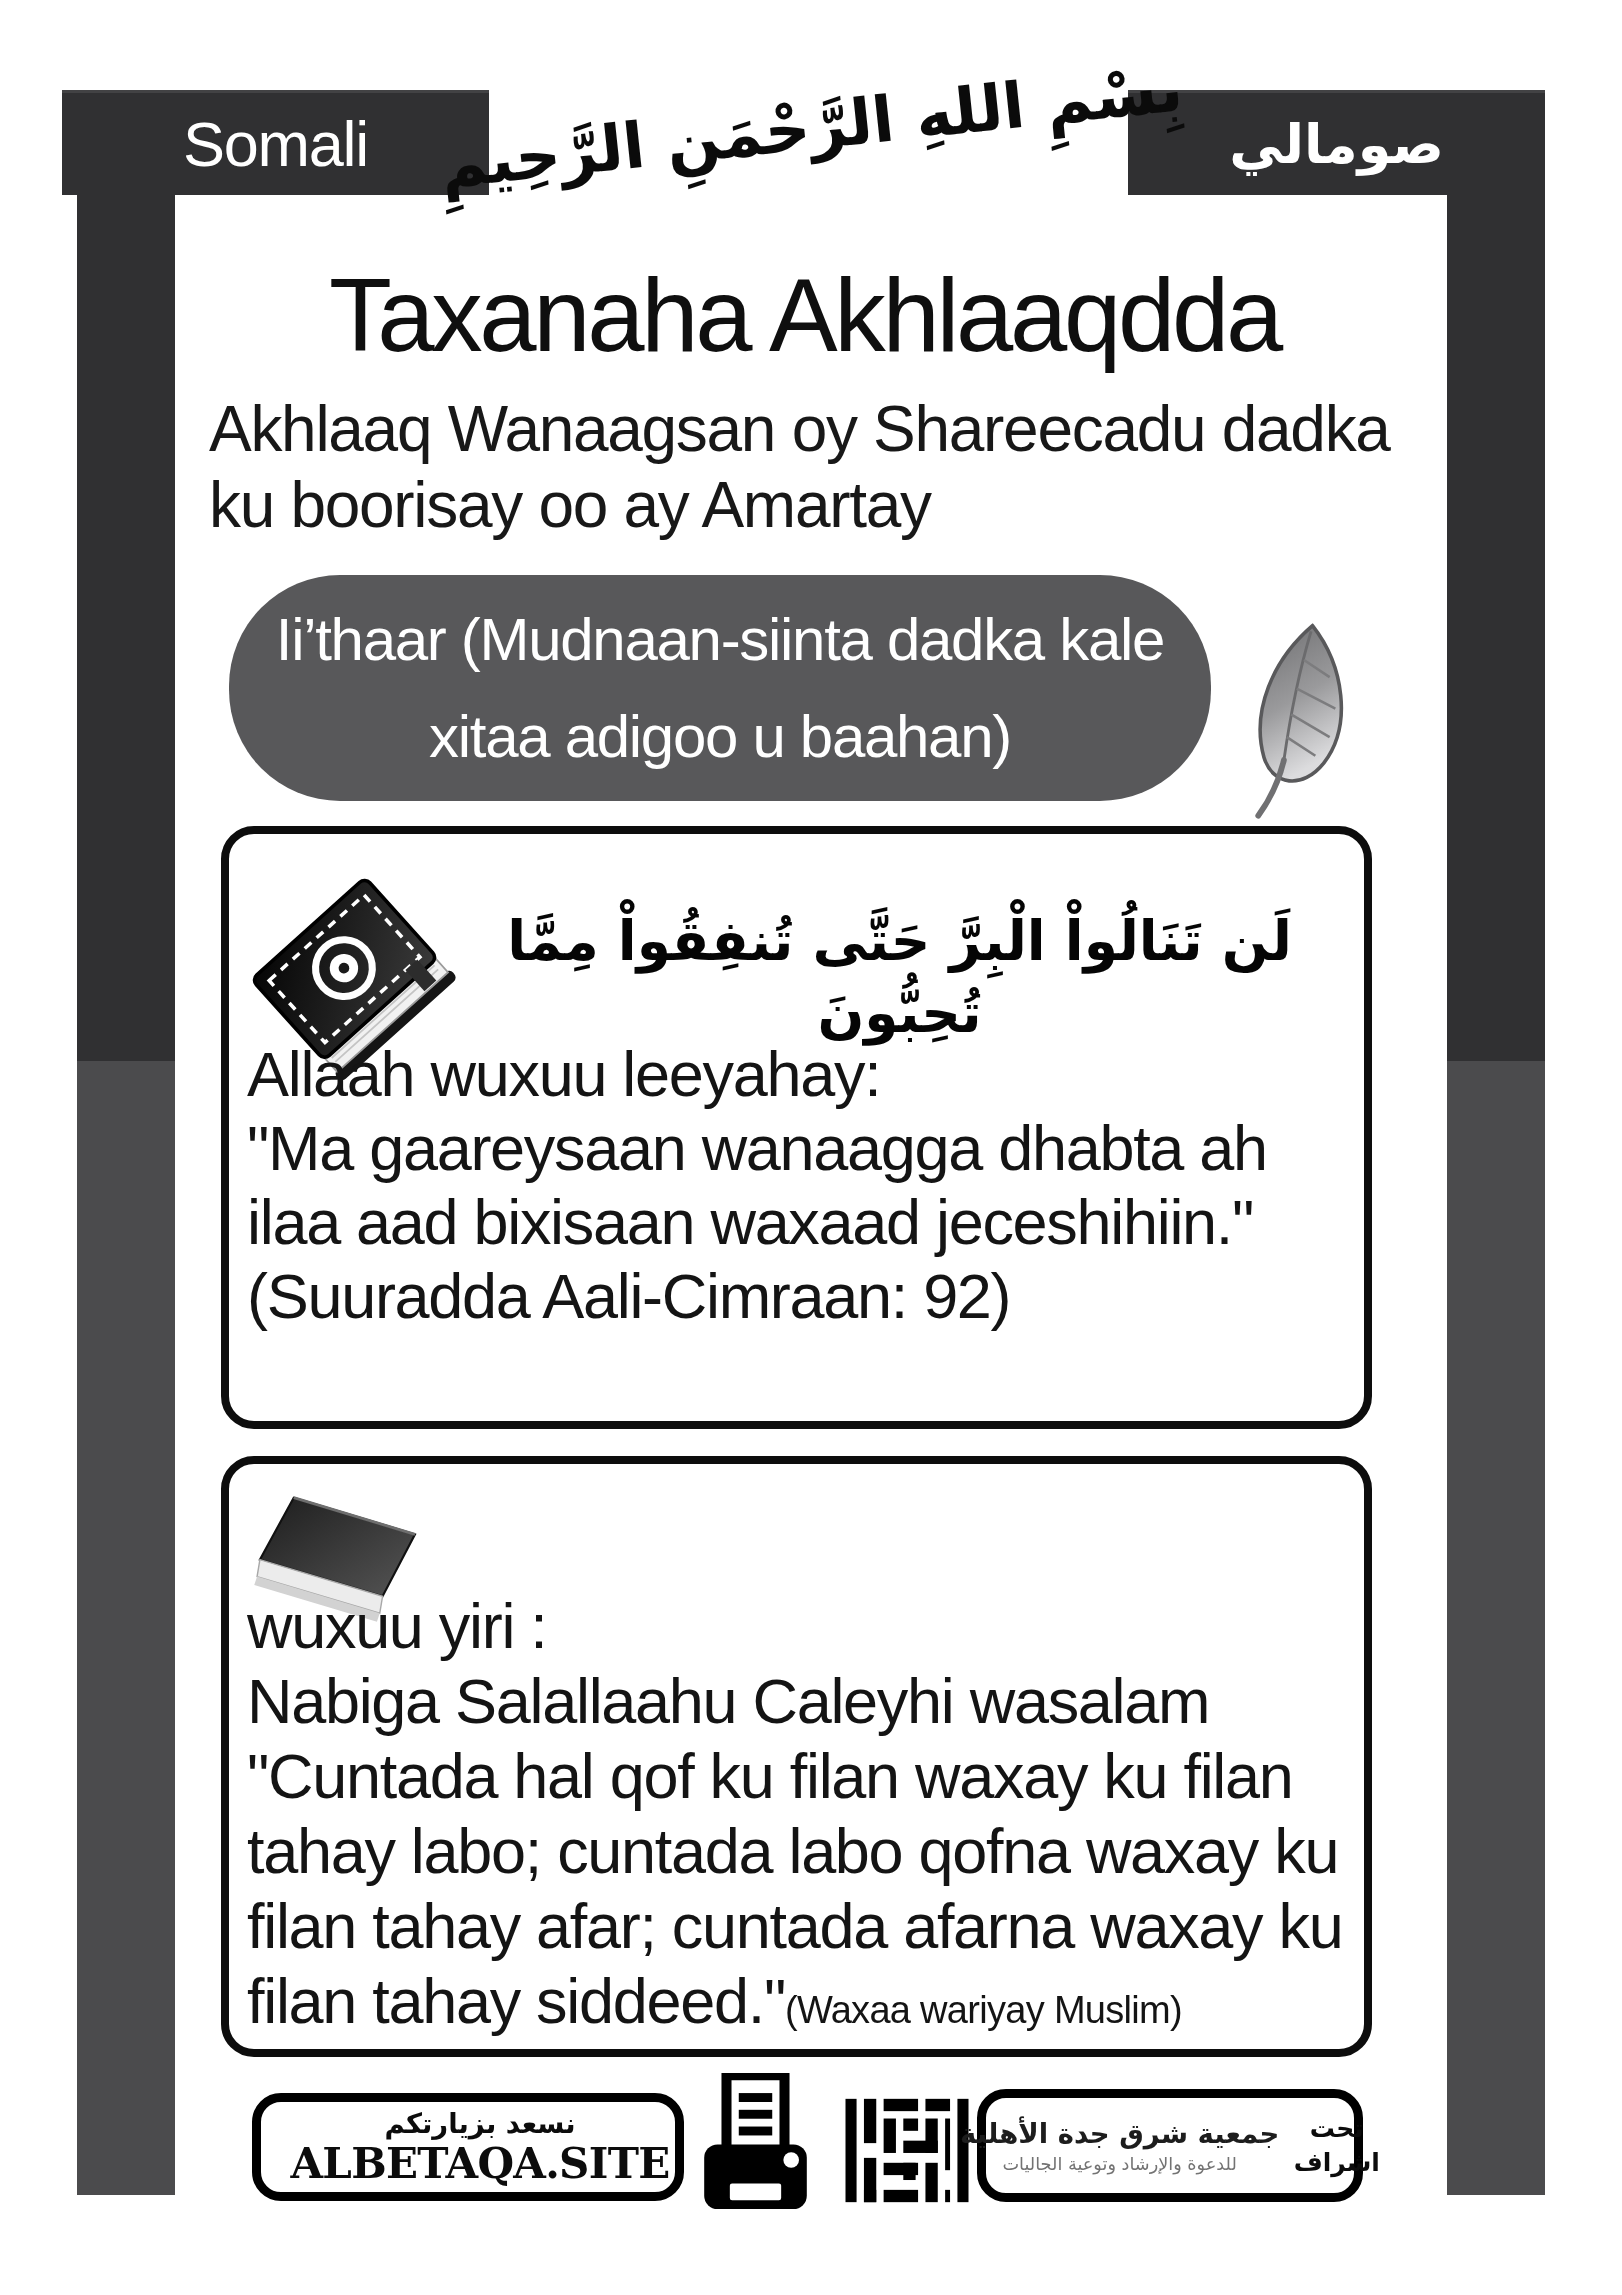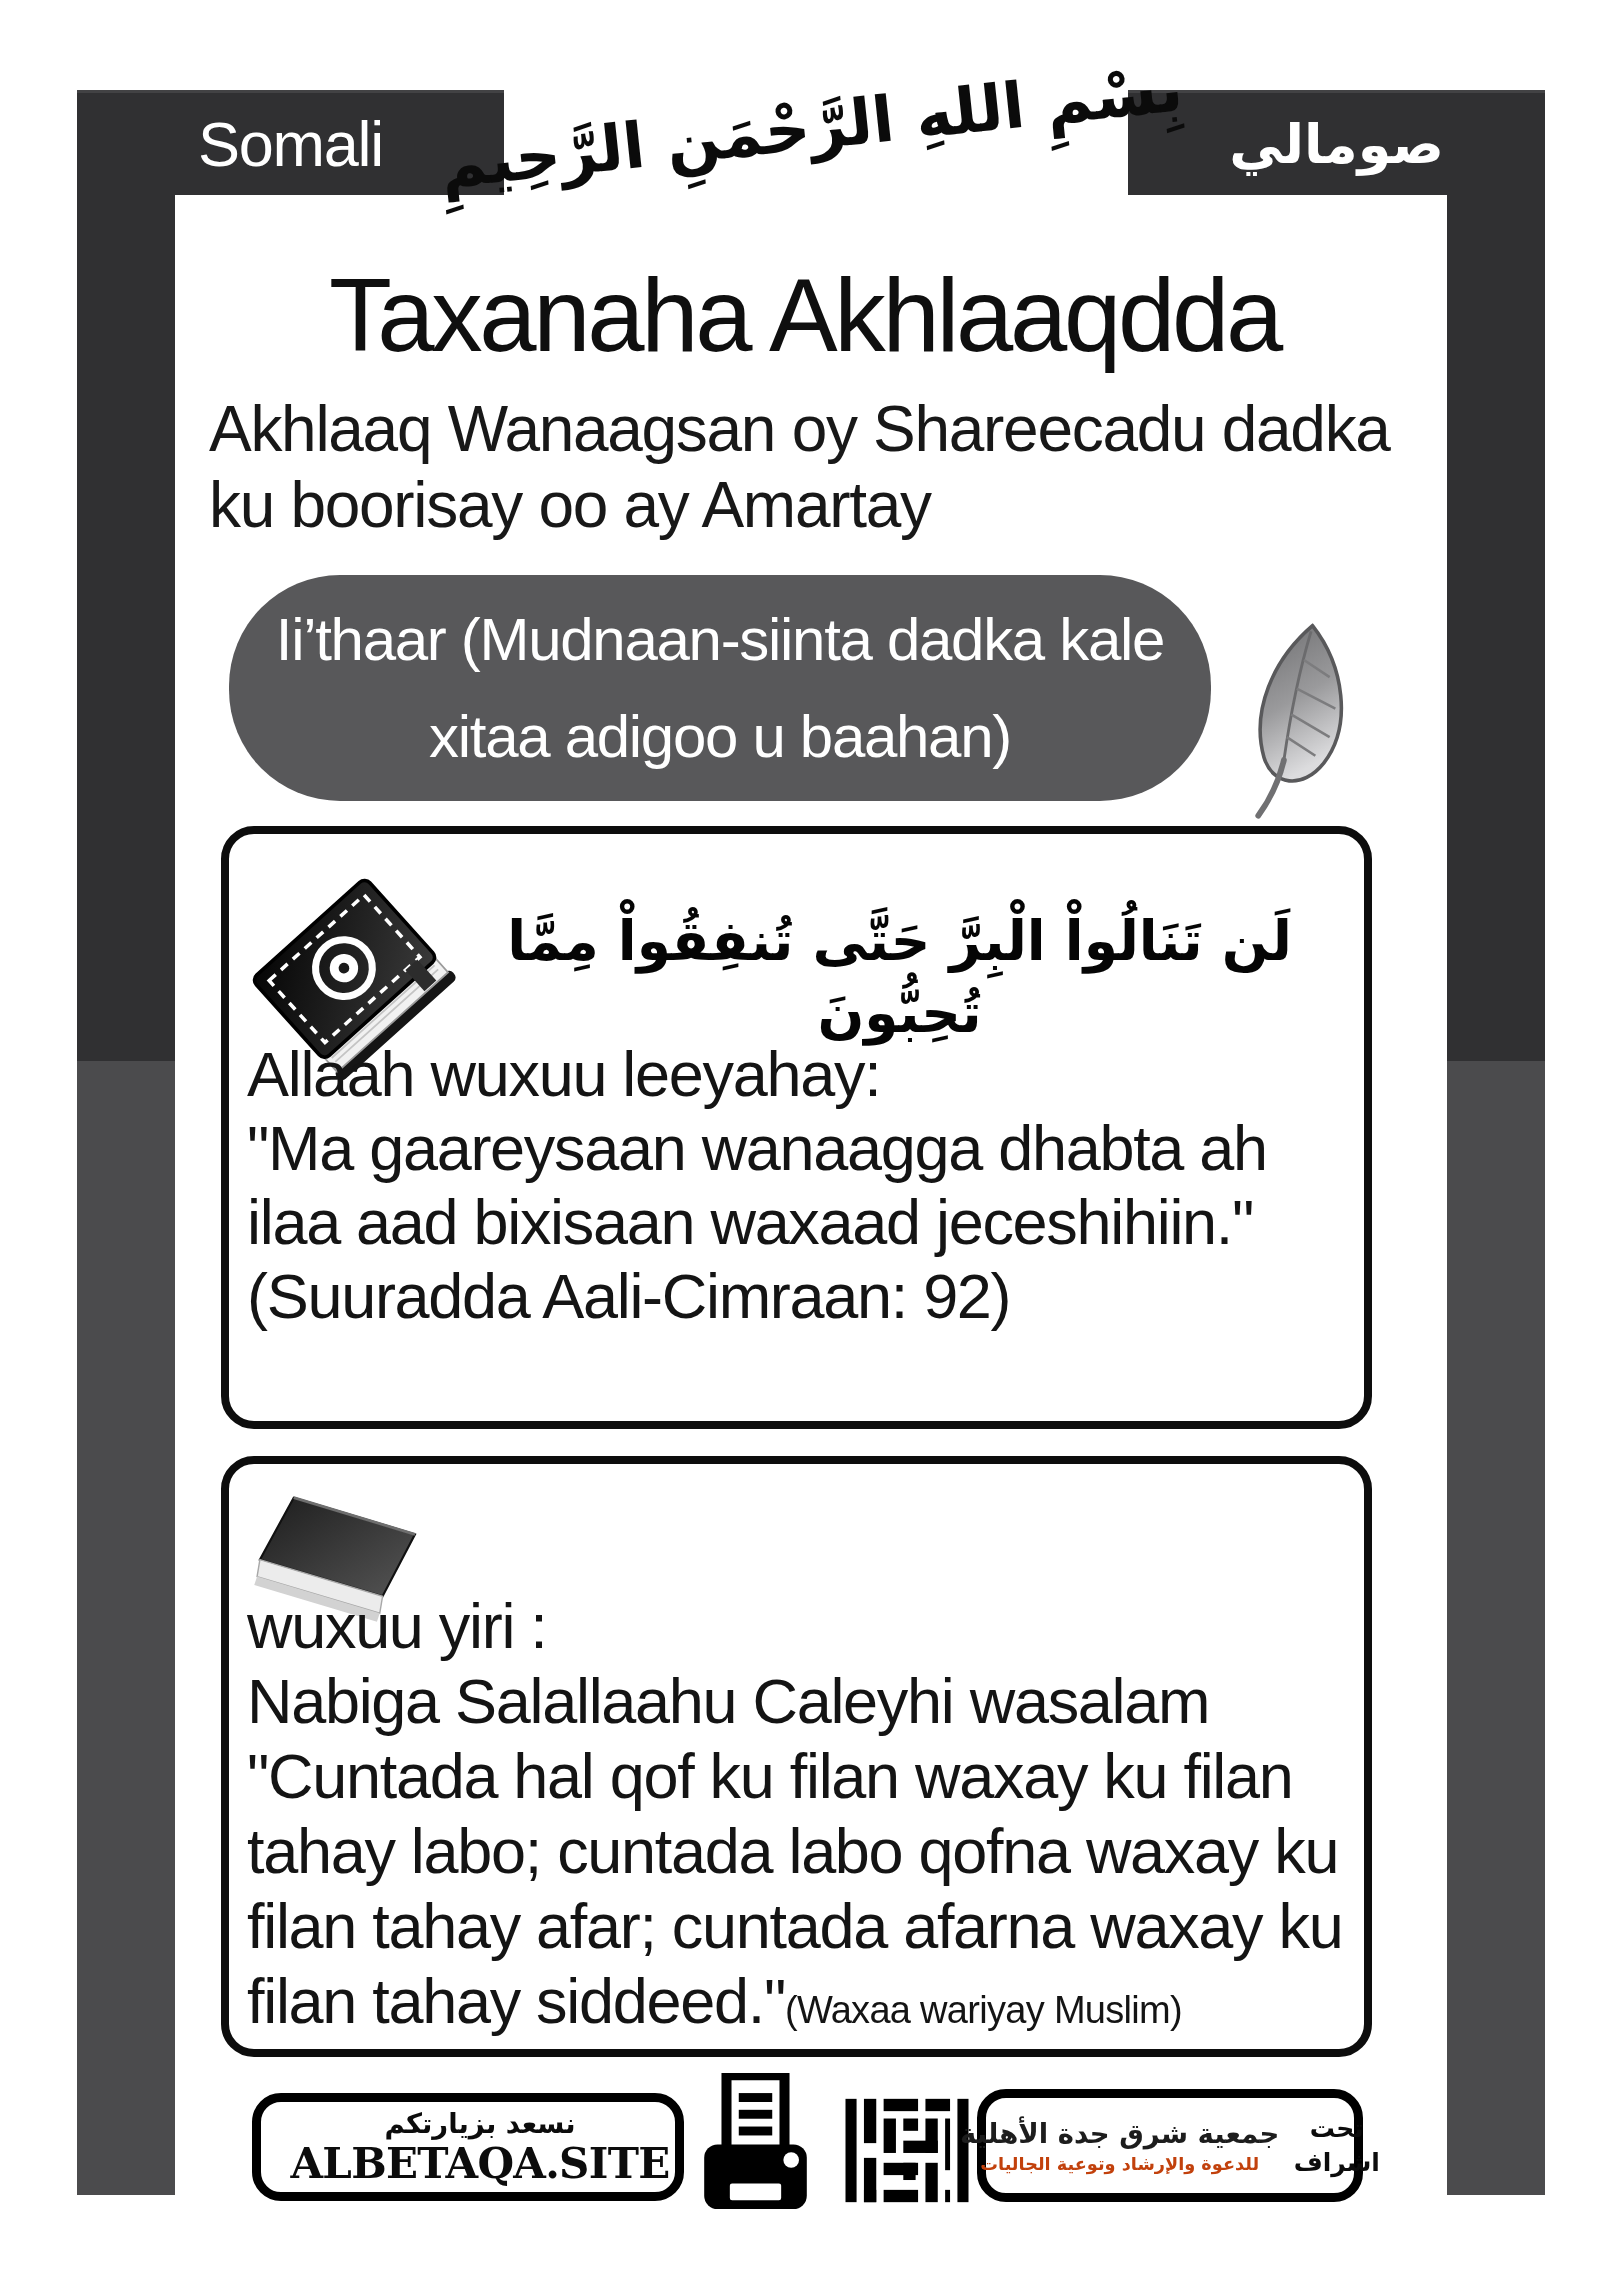--- a/index.html
+++ b/index.html
@@ -9,21 +9,21 @@
   
   .band{position:absolute;width:98px;}
   .band.left{left:77px;}
   .band.right{left:1447px;}
   .band.top-seg{top:90px;height:971px;background:#303032;}
   .band.bot-seg{top:1061px;height:1134px;background:#4B4B4D;}
 
   
   .lang-box{position:absolute;top:90px;height:105px;background:#303032;border-top:3.9px solid #424244;
             display:flex;align-items:center;justify-content:center;color:#fff;box-sizing:border-box;}
-  .lang-box.left{left:77px;width:427px;font-size:63px;font-weight:400;letter-spacing:-1.3px;}
+  .lang-box.left{left:62px;width:427px;font-size:63px;font-weight:400;letter-spacing:-1.3px;}
   .lang-box.right{left:1128px;width:417px;font-family:"DejaVu Sans",sans-serif;
                   font-size:54px;font-weight:700;direction:rtl;}
 
   
   .bismillah{position:absolute;left:504px;top:36px;width:615px;height:183px;
              display:flex;align-items:center;justify-content:center;
              font-family:"DejaVu Sans",sans-serif;font-size:63px;font-weight:700;color:#0b0b0b;
              direction:rtl;white-space:nowrap;transform:rotate(-6deg);}
 
   
@@ -69,21 +69,21 @@
 
   .printer{position:absolute;left:688px;top:2073px;width:135px;height:145px;}
   .kufic{position:absolute;left:843px;top:2089px;width:128px;height:123px;}
 
   .fbox.right{left:977px;top:2089px;width:386px;height:113px;flex-direction:row-reverse;
               padding:0 17px;gap:14.4px;}
   .sup-col{display:flex;flex-direction:column;align-items:center;justify-content:center;gap:5.2px;
            font-family:"DejaVu Sans",sans-serif;font-size:25px;font-weight:700;direction:rtl;color:#0c0c0c;}
   .org-col{display:flex;flex-direction:column;align-items:center;justify-content:center;direction:rtl;flex:1;}
   .org{font-family:"DejaVu Sans",sans-serif;font-size:27.5px;font-weight:700;color:#1d1d1d;white-space:nowrap;}
-  .org-sub{font-family:"DejaVu Sans",sans-serif;font-size:17.7px;font-weight:700;color:#c2410c;
+  .org-sub{font-family:"DejaVu Sans",sans-serif;font-size:17.7px;font-weight:400;color:#737373;
            white-space:nowrap;margin-top:5.2px;}
 </style>
 </head>
 <body>
 
 <div class="page">
 
   <div class="band left top-seg"></div>
   <div class="band left bot-seg"></div>
   <div class="band right top-seg"></div>

